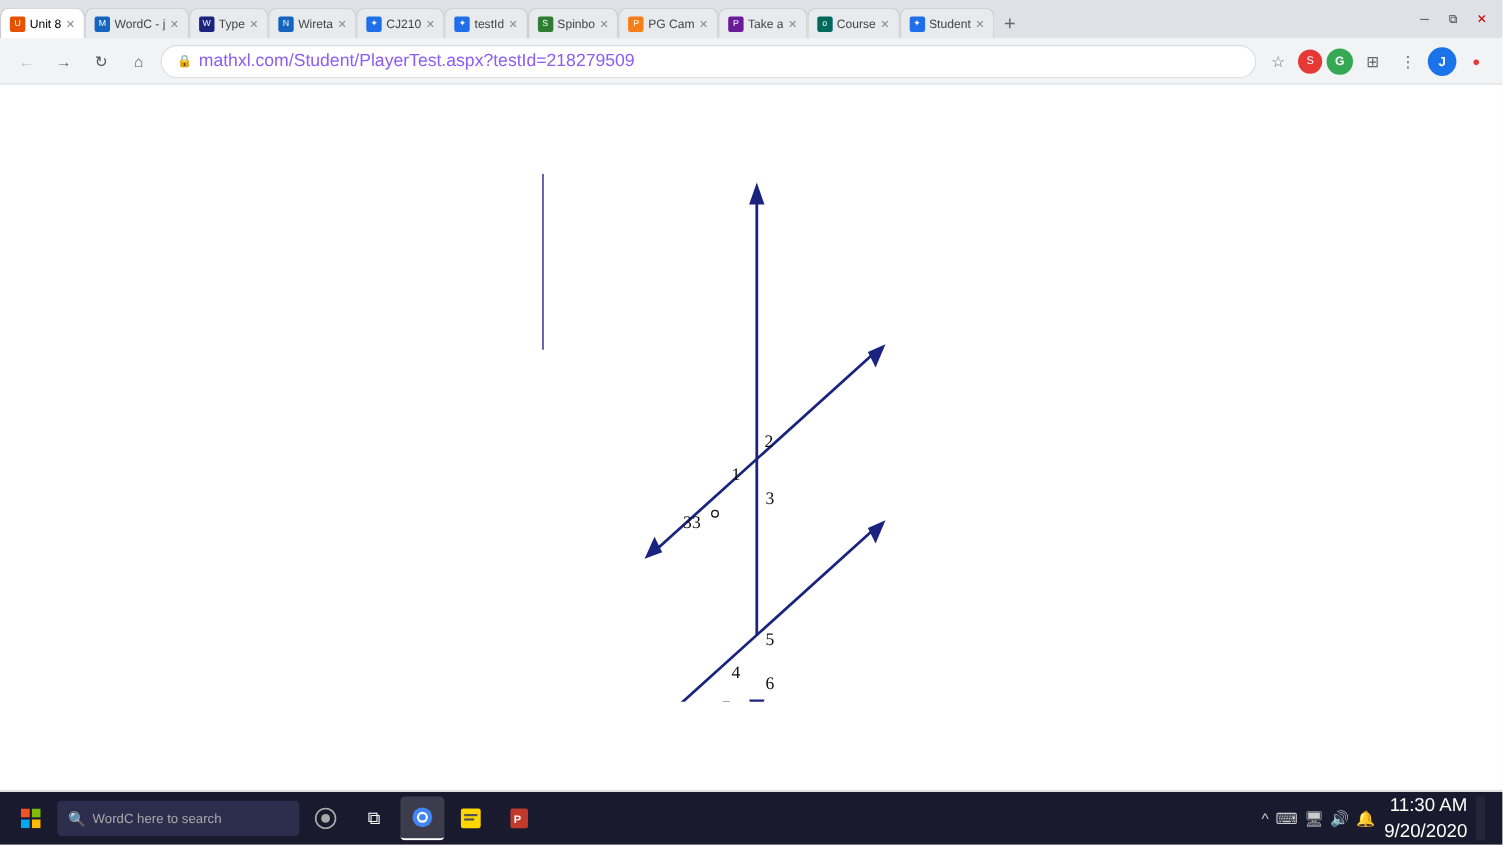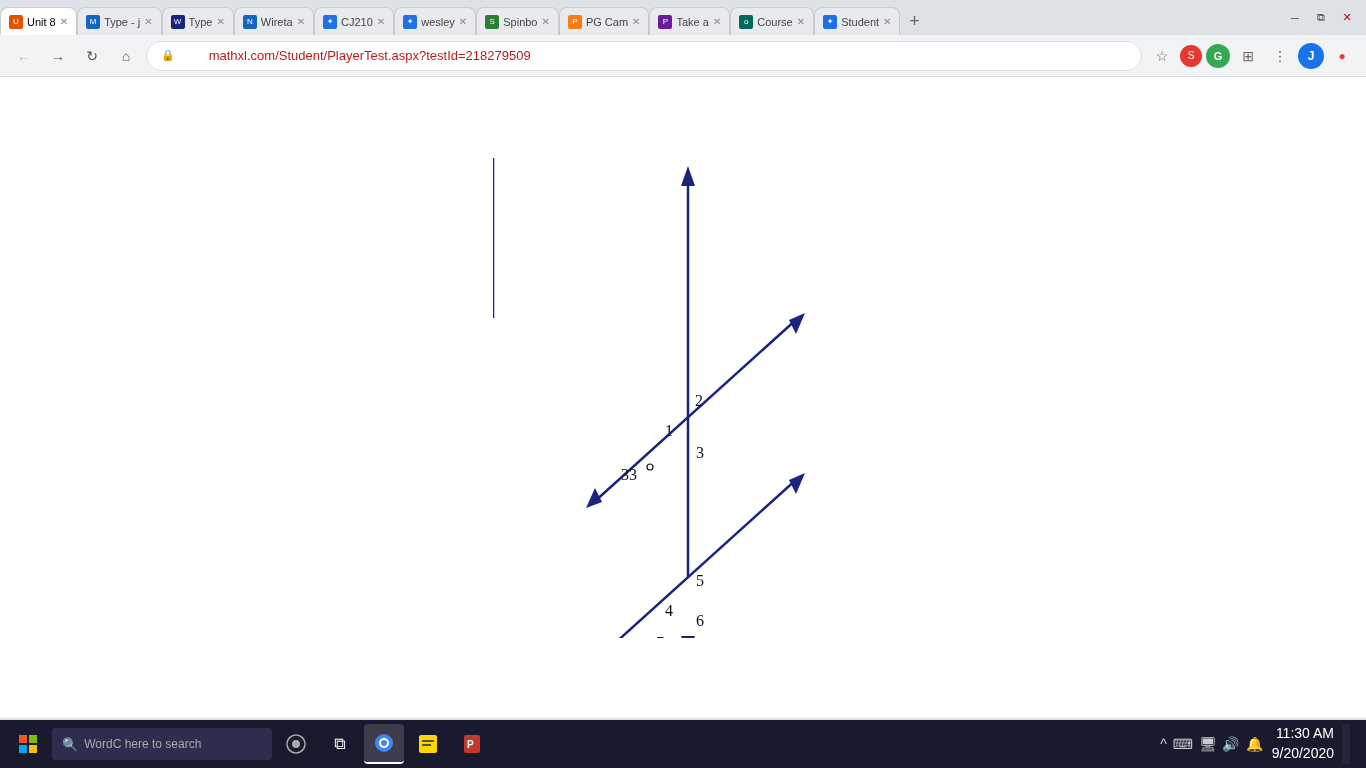--- a/index.html
+++ b/index.html
@@ -92,21 +92,21 @@
       border: 1px solid #ddd;
       border-radius: 15px;
       padding: 0 14px;
       font-size: 12px;
       color: #333;
       display: flex;
       align-items: center;
       gap: 6px;
     }
     .url-lock { font-size: 11px; color: #666; }
-    .url-text { flex: 1; color: #b91c1c; font-size: 13px; margin-left: 28px; }
+    .url-text { flex: 1; color: #8b5cf6; font-size: 16px; }
     .toolbar-icons { display: flex; align-items: center; gap: 4px; }
     .toolbar-icon { width: 28px; height: 28px; border-radius: 50%; display: flex; align-items: center; justify-content: center; font-size: 14px; color: #666; cursor: pointer; }
     .profile-icon { width: 26px; height: 26px; border-radius: 50%; background: #1a73e8; color: white; display: flex; align-items: center; justify-content: center; font-size: 12px; font-weight: bold; }
     .profile-g { width: 26px; height: 26px; border-radius: 50%; background: #34a853; color: white; display: flex; align-items: center; justify-content: center; font-size: 11px; font-weight: bold; }
 
     
     .content-area {
       flex: 1;
       background: #fff;
       display: flex;
@@ -139,21 +139,21 @@
     .tb-icon {
       width: 40px; height: 40px; border-radius: 4px; display: flex; align-items: center; justify-content: center;
       cursor: pointer; position: relative;
     }
     .tb-icon.active { background: rgba(255,255,255,0.15); border-bottom: 2px solid #fff; }
     .taskbar-right {
       display: flex; align-items: center; gap: 8px; margin-left: auto; padding-right: 8px;
     }
     .system-icons { display: flex; align-items: center; gap: 6px; }
     .sys-icon { color: #ccc; font-size: 14px; cursor: pointer; }
-    .clock { color: #fff; font-size: 14px; text-align: right; line-height: 1.4; }
+    .clock { color: #fff; font-size: 17px; text-align: right; line-height: 1.4; }
     .taskbar-corner { width: 8px; height: 40px; background: rgba(255,255,255,0.05); cursor: pointer; }
 
     
     .fav-orange { background: #e65100; }
   </style>
 </head>
 <body>
 
 <div class="browser-window">
 
@@ -161,21 +161,21 @@
     <div class="tabs-container">
 
       <div class="tab active">
         <div class="tab-favicon fav-orange" style="background:#e65100;color:white;font-size:8px;">U</div>
         <span class="tab-title">Unit 8</span>
         <span class="tab-close">✕</span>
       </div>
 
       <div class="tab">
         <div class="tab-favicon" style="background:#1565c0;color:white;font-size:8px;border-radius:2px;width:14px;height:14px;display:flex;align-items:center;justify-content:center;">M</div>
-        <span class="tab-title">Type - j</span>
+        <span class="tab-title">WordC - j</span>
         <span class="tab-close">✕</span>
       </div>
 
       <div class="tab">
         <div class="tab-favicon" style="background:#1a237e;color:white;font-size:8px;border-radius:2px;width:14px;height:14px;display:flex;align-items:center;justify-content:center;">W</div>
         <span class="tab-title">Type</span>
         <span class="tab-close">✕</span>
       </div>
 
       <div class="tab">
@@ -185,21 +185,21 @@
       </div>
 
       <div class="tab">
         <div class="tab-favicon" style="background:#1f6feb;color:white;font-size:8px;border-radius:2px;width:14px;height:14px;display:flex;align-items:center;justify-content:center;">✦</div>
         <span class="tab-title">CJ210</span>
         <span class="tab-close">✕</span>
       </div>
 
       <div class="tab">
         <div class="tab-favicon" style="background:#1f6feb;color:white;font-size:8px;border-radius:2px;width:14px;height:14px;display:flex;align-items:center;justify-content:center;">✦</div>
-        <span class="tab-title">wesley</span>
+        <span class="tab-title">testId</span>
         <span class="tab-close">✕</span>
       </div>
 
       <div class="tab">
         <div class="tab-favicon" style="background:#2e7d32;color:white;font-size:8px;border-radius:2px;width:14px;height:14px;display:flex;align-items:center;justify-content:center;">S</div>
         <span class="tab-title">Spinbo</span>
         <span class="tab-close">✕</span>
       </div>
 
       <div class="tab">

